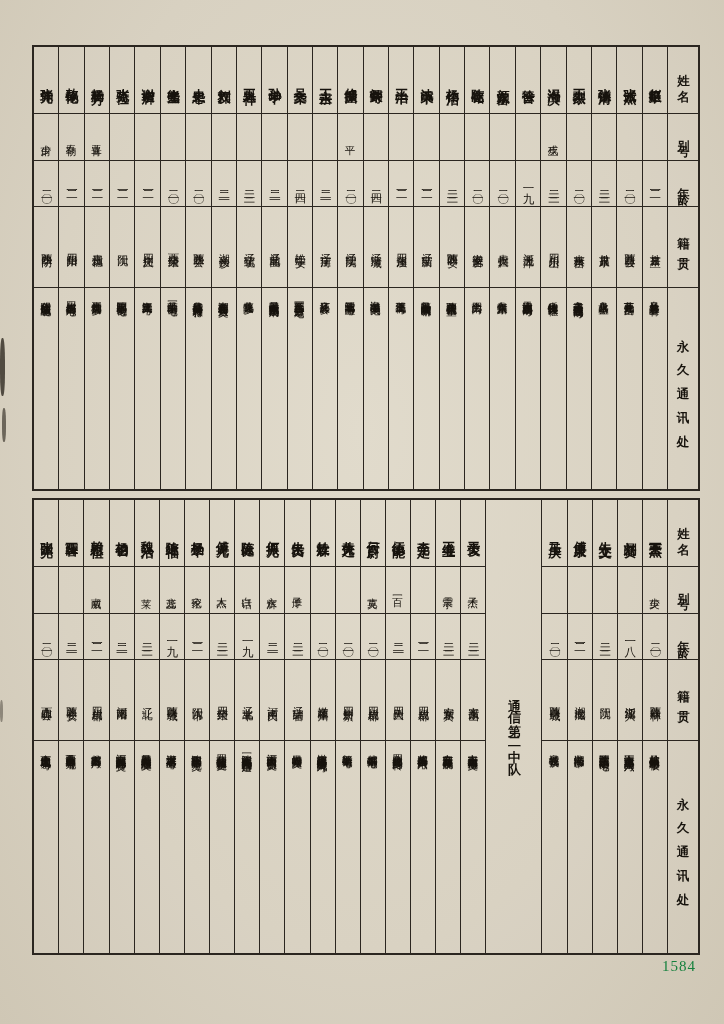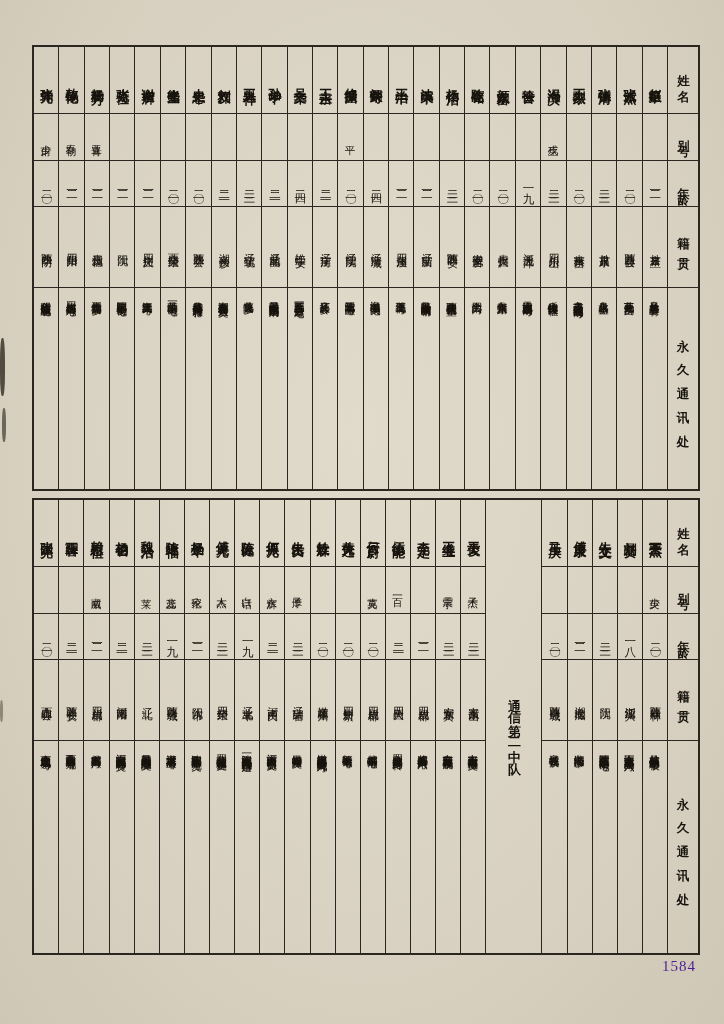--- a/index.html
+++ b/index.html
@@ -51,21 +51,21 @@
   .header-col .v{font-weight:bold;font-size:12.5px;}
   .header-col .r-name .v{letter-spacing:16px;}
   .header-col .r-alias .v,.header-col .r-age .v{letter-spacing:7px;font-size:12px;}
   .header-col .r-native .v{letter-spacing:20px;}
   .header-col .r-address{align-items:center;padding-top:0;}
   .header-col .r-address .v{letter-spacing:24px;font-size:12.5px;}
   .unit-col .v{font-size:13px;font-weight:bold;letter-spacing:13px;}
   .page-number{
     position:absolute;right:28px;top:958px;
     font-family:"Liberation Serif","DejaVu Serif",serif;
-    font-size:15px;letter-spacing:1px;color:#4c1d95;
+    font-size:15px;letter-spacing:1px;color:#15803d;
   }
   .speck{position:absolute;background:#241f17;border-radius:40%;}
   .speck.s1{left:0;top:338px;width:5px;height:58px;opacity:.75;}
   .speck.s2{left:2px;top:408px;width:4px;height:34px;opacity:.6;}
   .speck.s3{left:0;top:700px;width:3px;height:22px;opacity:.4;}
 </style>
 </head>
 <body>
 
 <section class="roster" id="table-top">

